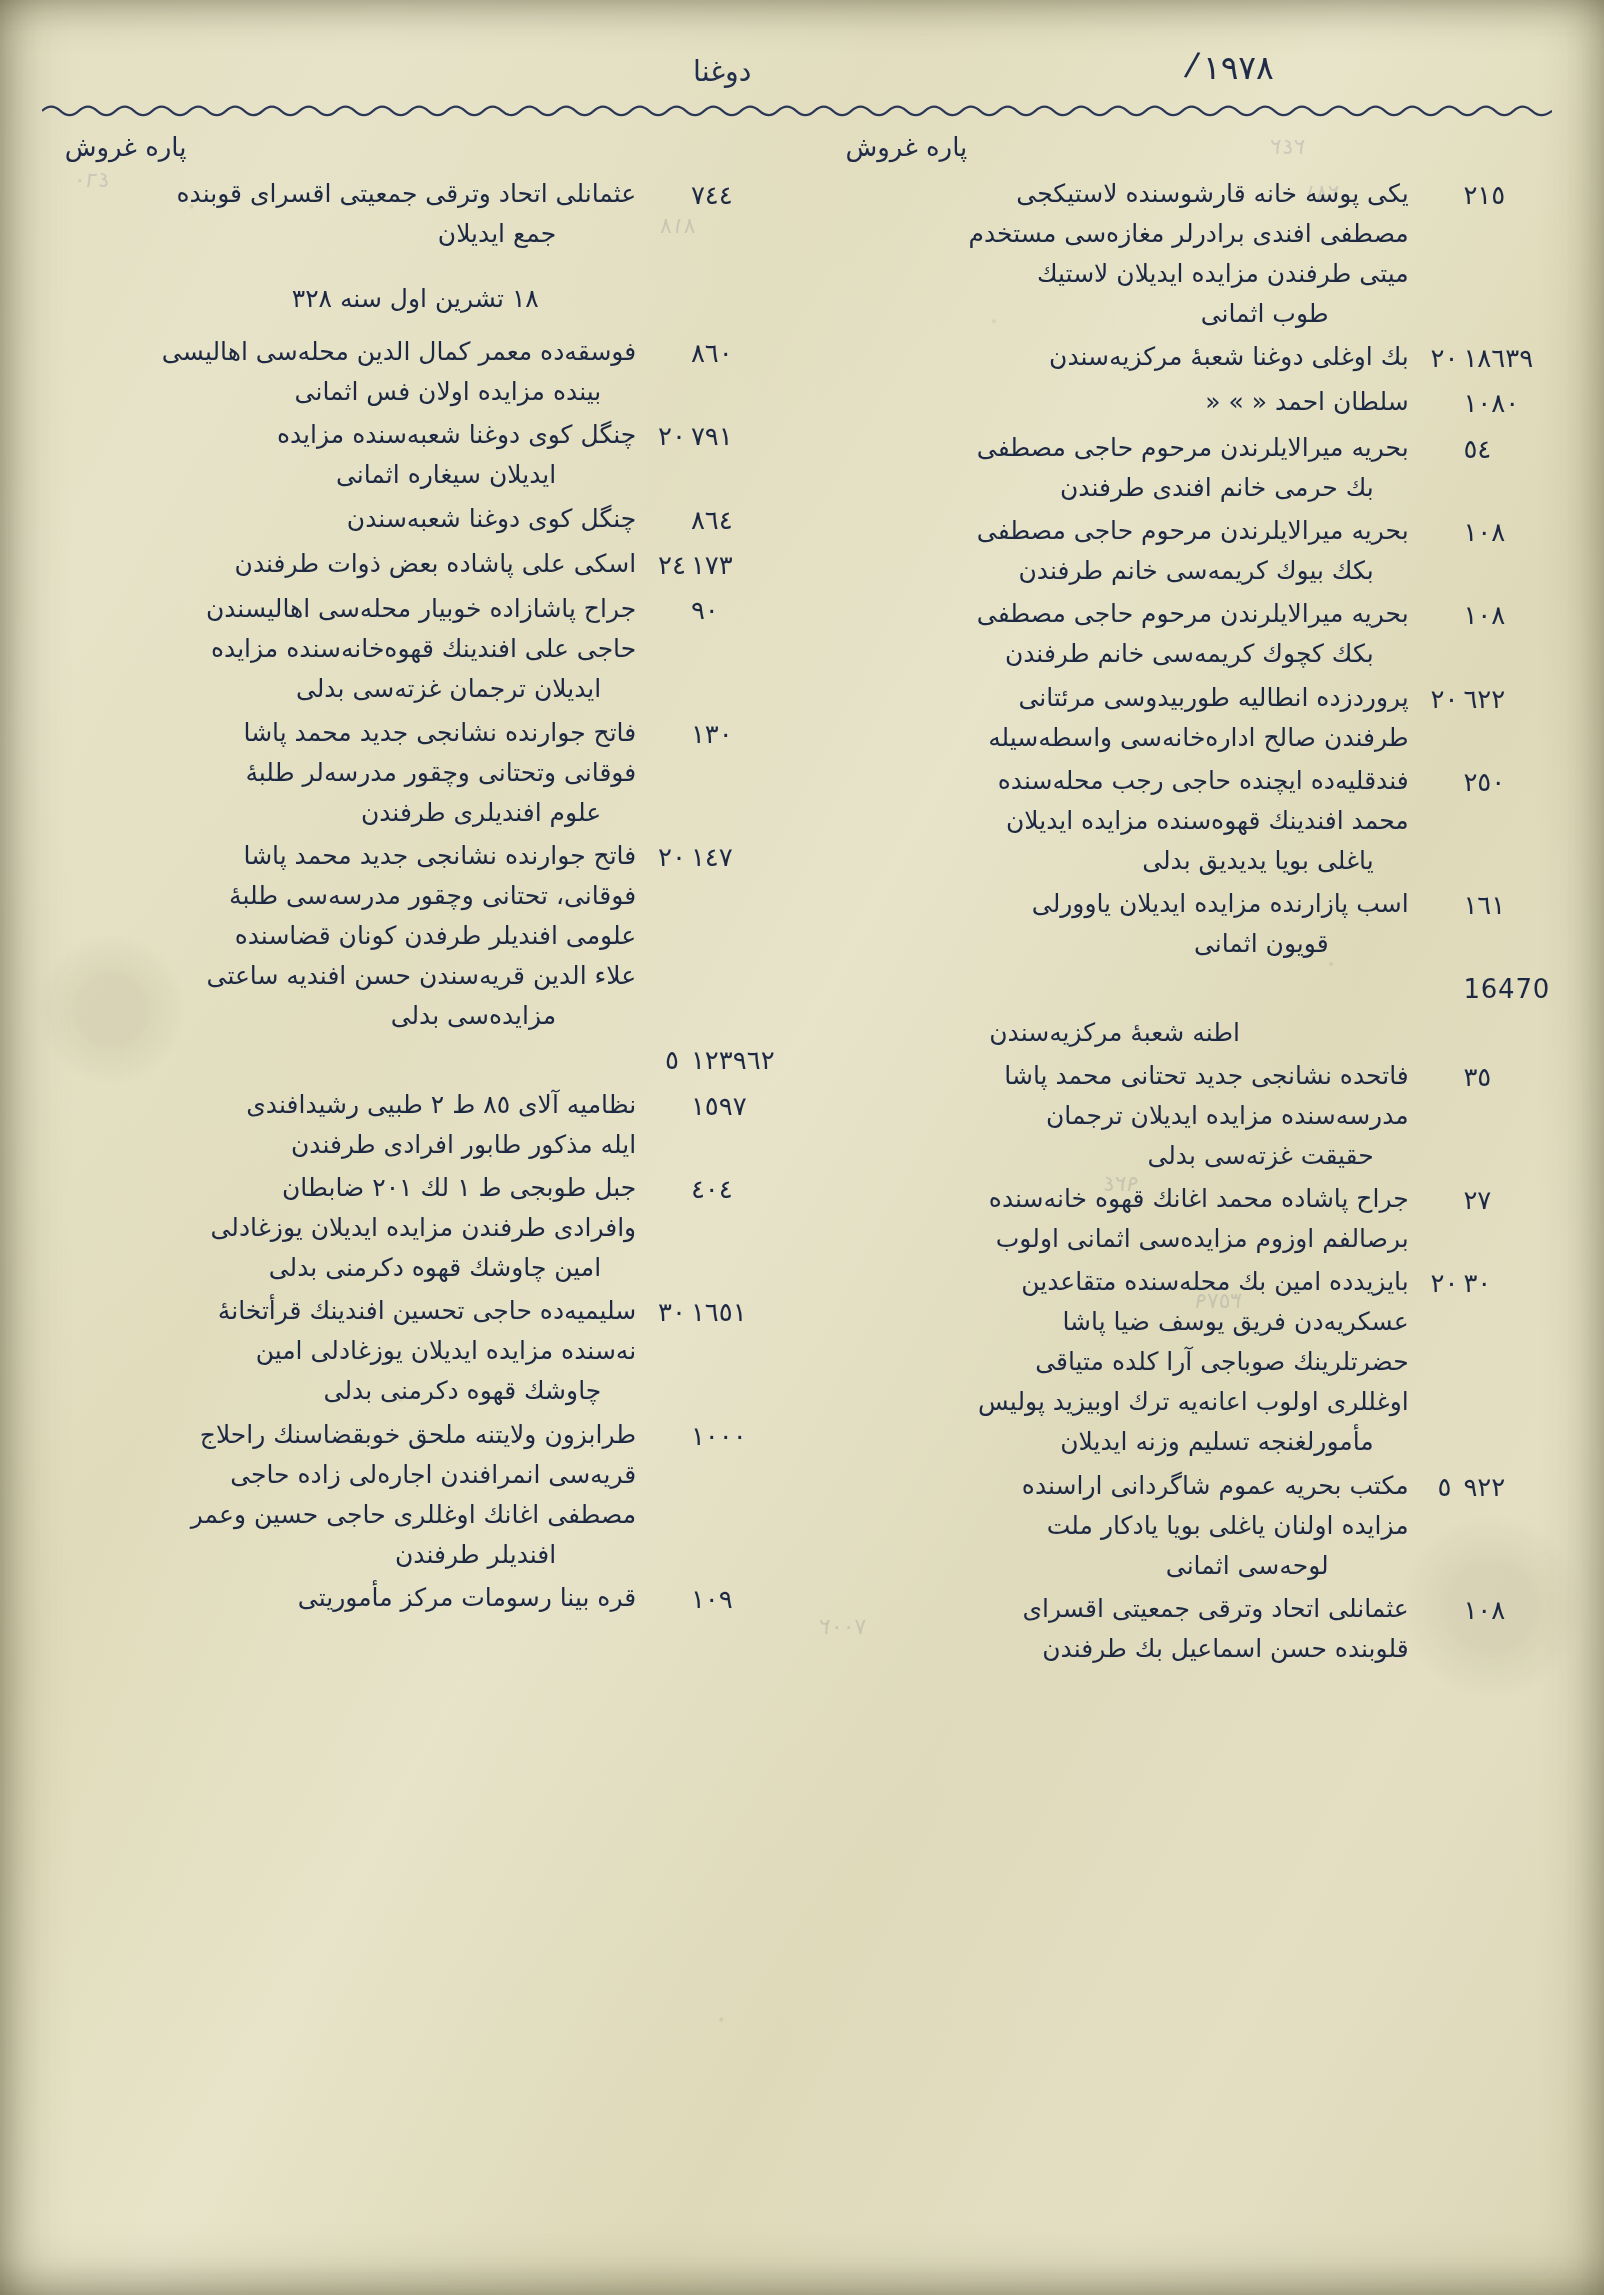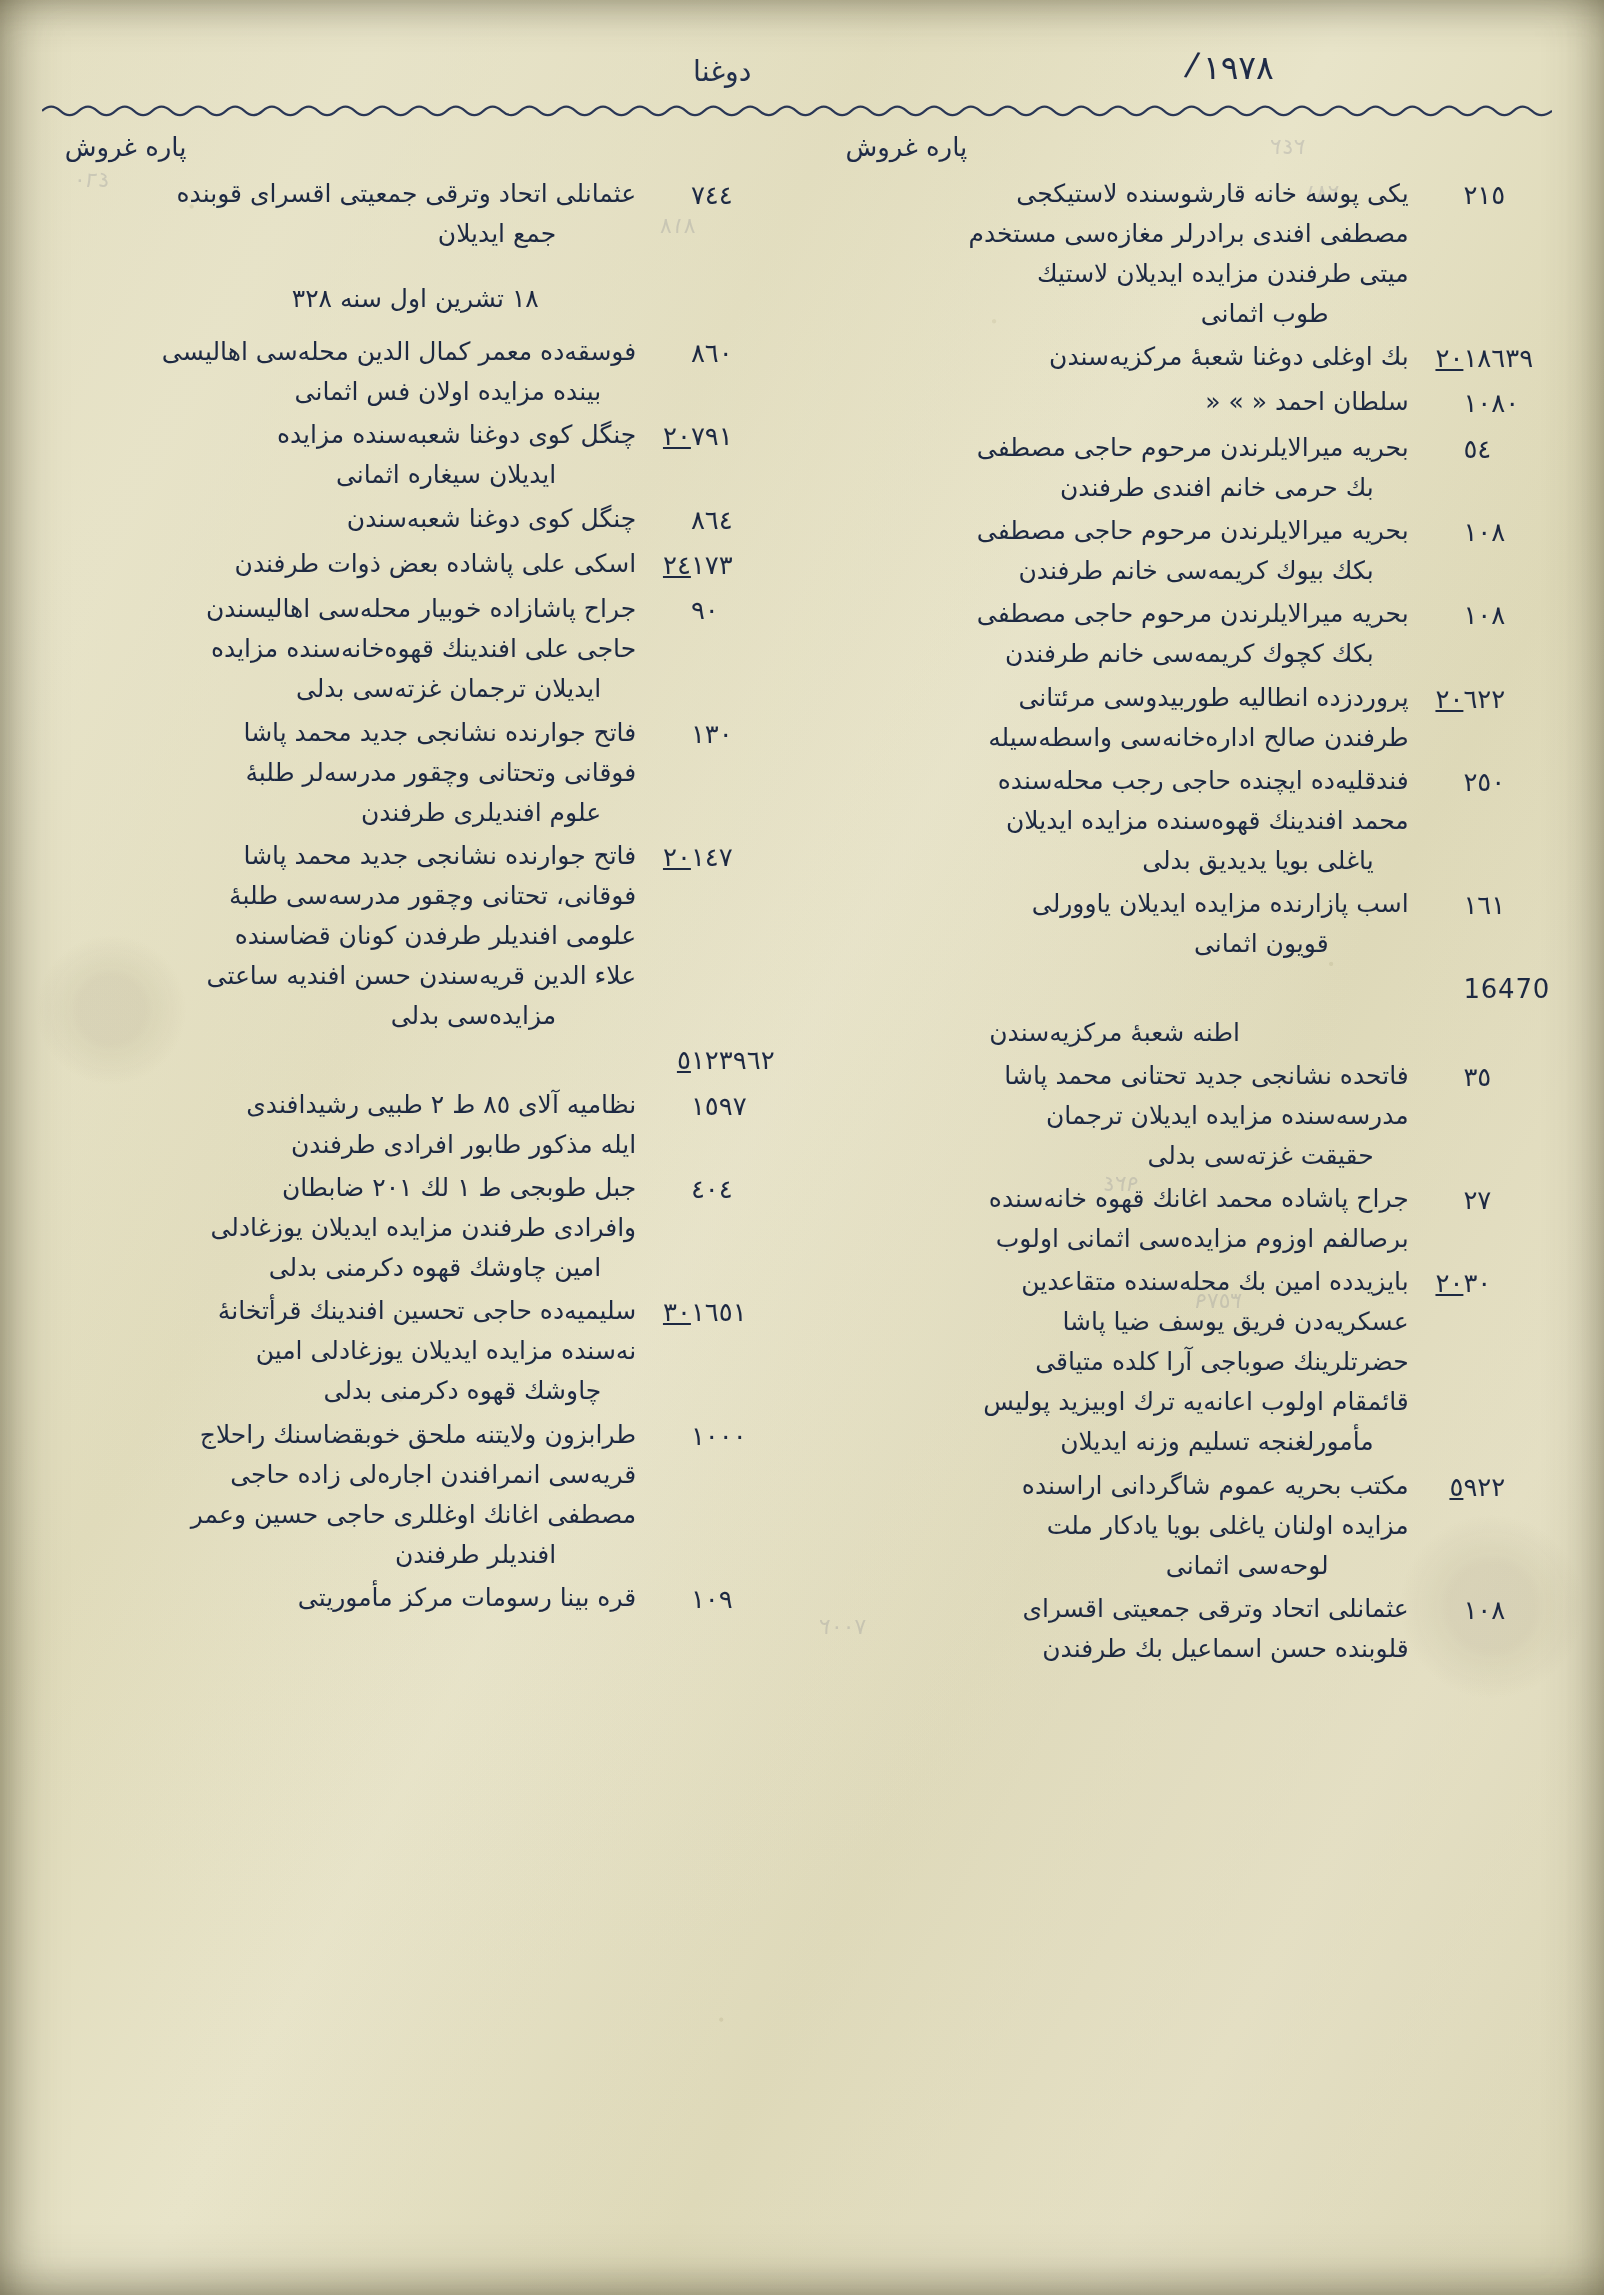--- a/index.html
+++ b/index.html
@@ -133,23 +133,22 @@
     font-size: 26px;
     line-height: 1.62;
     letter-spacing: 0.8px;
     padding-left: 5px;
     white-space: nowrap;
     color: #1d2942;
   }
   .amount .sub {
     display: inline-block;
     min-width: 38px;
-    text-align: right;
+    text-align: center;
     margin-left: 8.4px;
-    text-decoration: underline;
   }
   .body {
     flex: 1 1 auto;
     font-size: 25px;
     line-height: 1.60;
     text-align: right;
     color: #1d2942;
     padding-right: 3.3px;
   }
   .body .ln { display: block; white-space: nowrap; }
@@ -295,21 +294,21 @@
           <span class="ln">برصالفم اوزوم مزایده‌سی اثمانی اولوب</span>
         </div>
       </div>
 
       <div class="entry">
         <div class="amount"><span>٣٠</span><span class="sub">٢٠</span></div>
         <div class="body">
           <span class="ln">بایزیدده امین بك محله‌سنده متقاعدین</span>
           <span class="ln">عسکریه‌دن فریق یوسف ضیا پاشا</span>
           <span class="ln">حضرتلرینك صوباجی آرا كلده متیاقی</span>
-          <span class="ln">قائمقام اولوب اعانه‌یه ترك اوبیزید پولیس</span>
+          <span class="ln">اوغللری اولوب اعانه‌یه ترك اوبیزید پولیس</span>
           <span class="ln indent-1">مأمورلغنجه تسلیم وزنه ایدیلان</span>
         </div>
       </div>
 
       <div class="entry">
         <div class="amount"><span>٩٢٢</span><span class="sub">٥</span></div>
         <div class="body">
           <span class="ln">مكتب بحریه عموم شاگردانی اراسنده</span>
           <span class="ln">مزایده اولنان یاغلی بویا یادكار ملت</span>
           <span class="ln indent-2">لوحه‌سی اثمانی</span>

